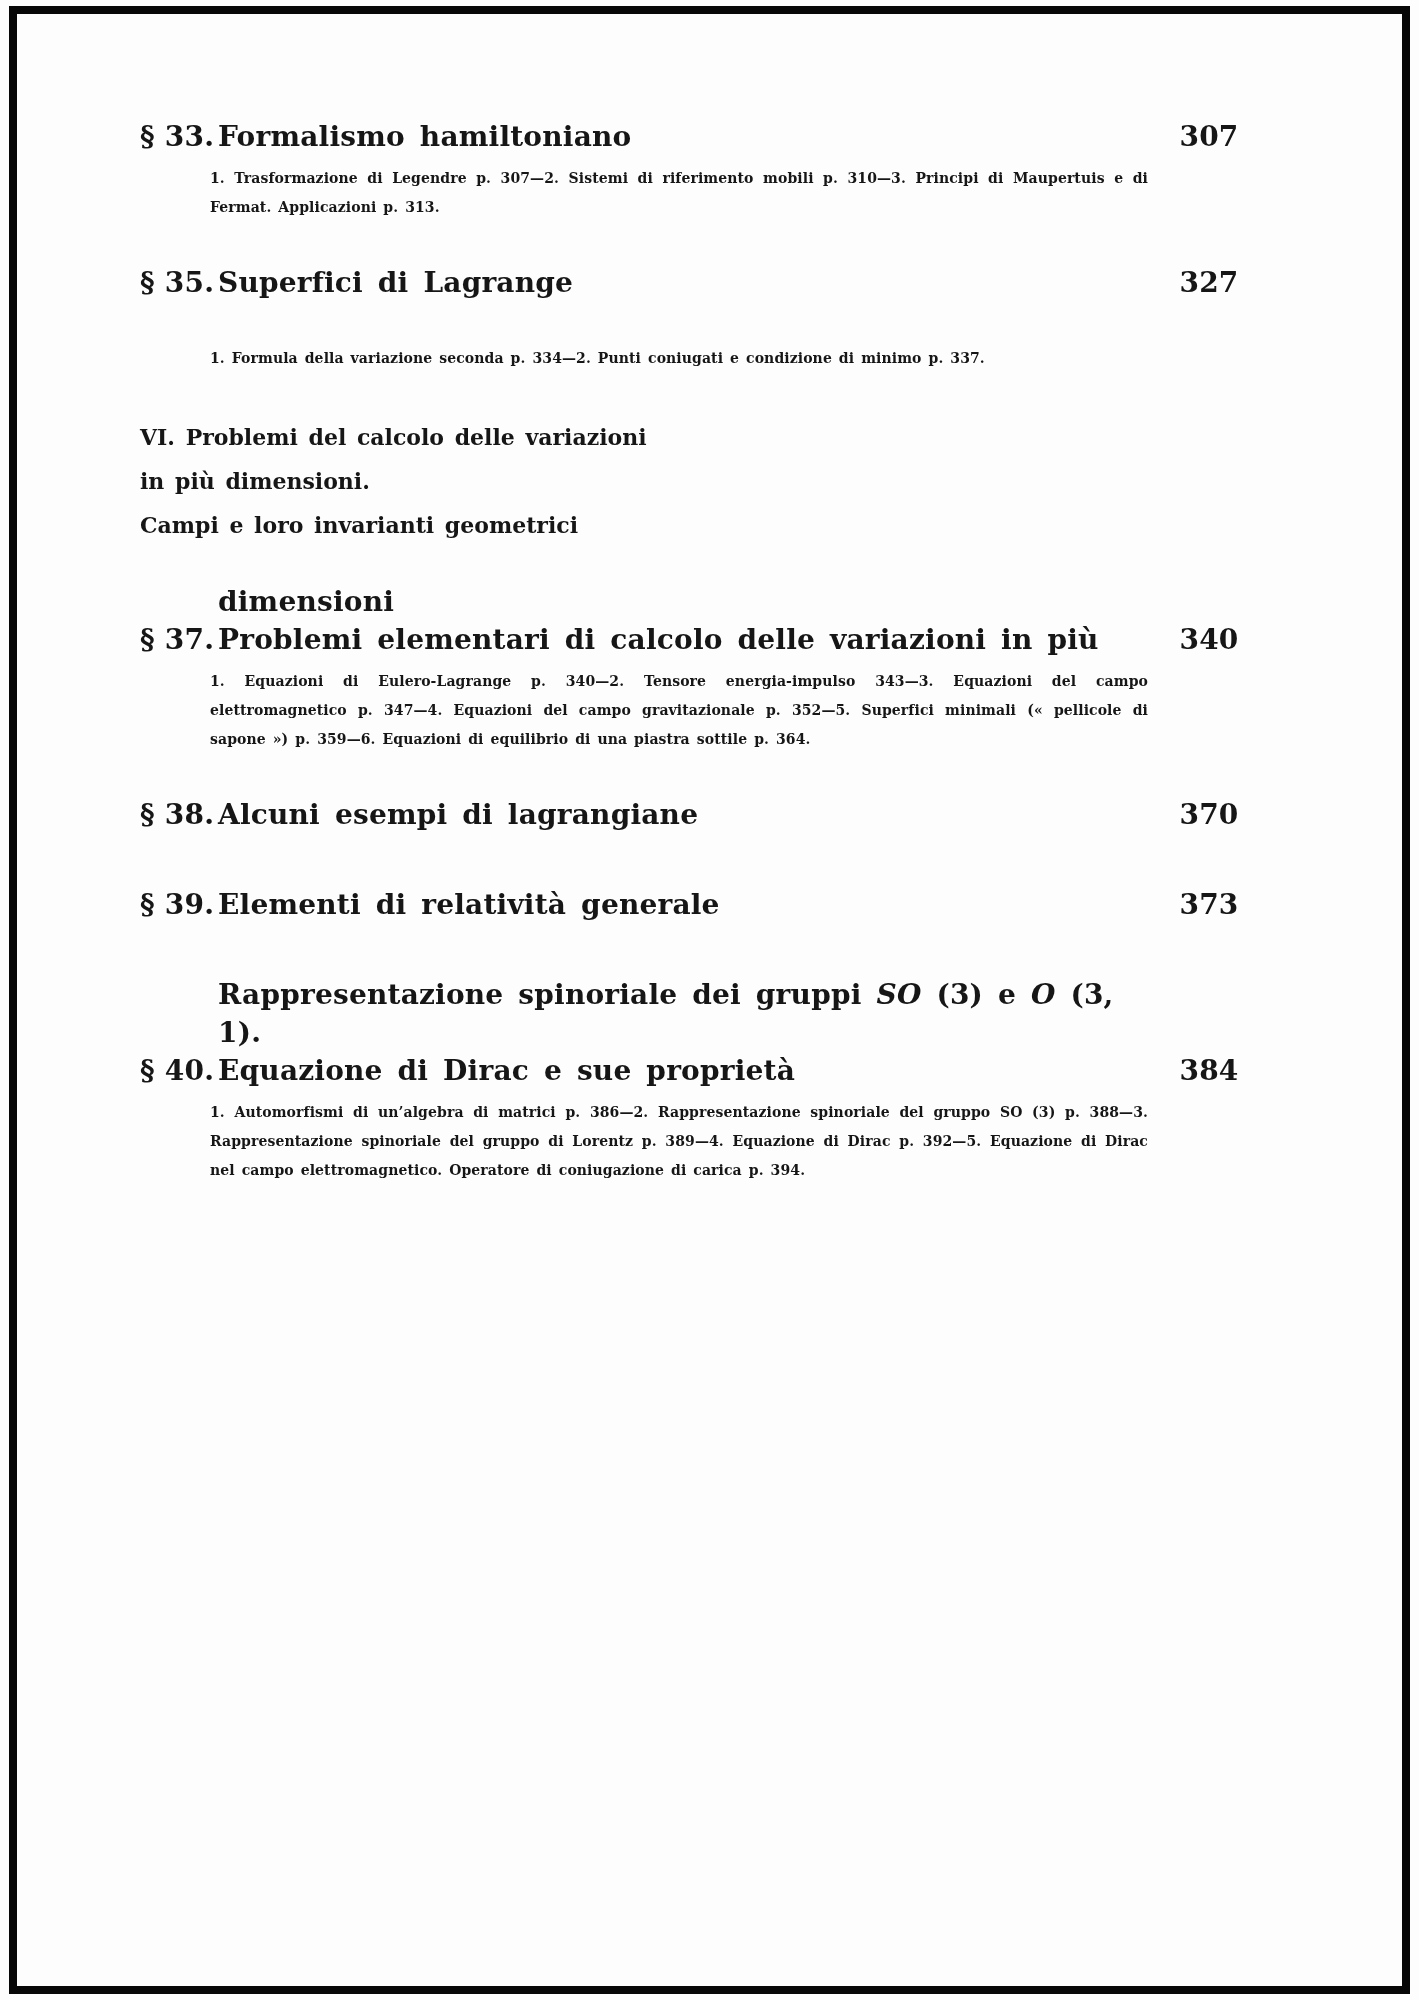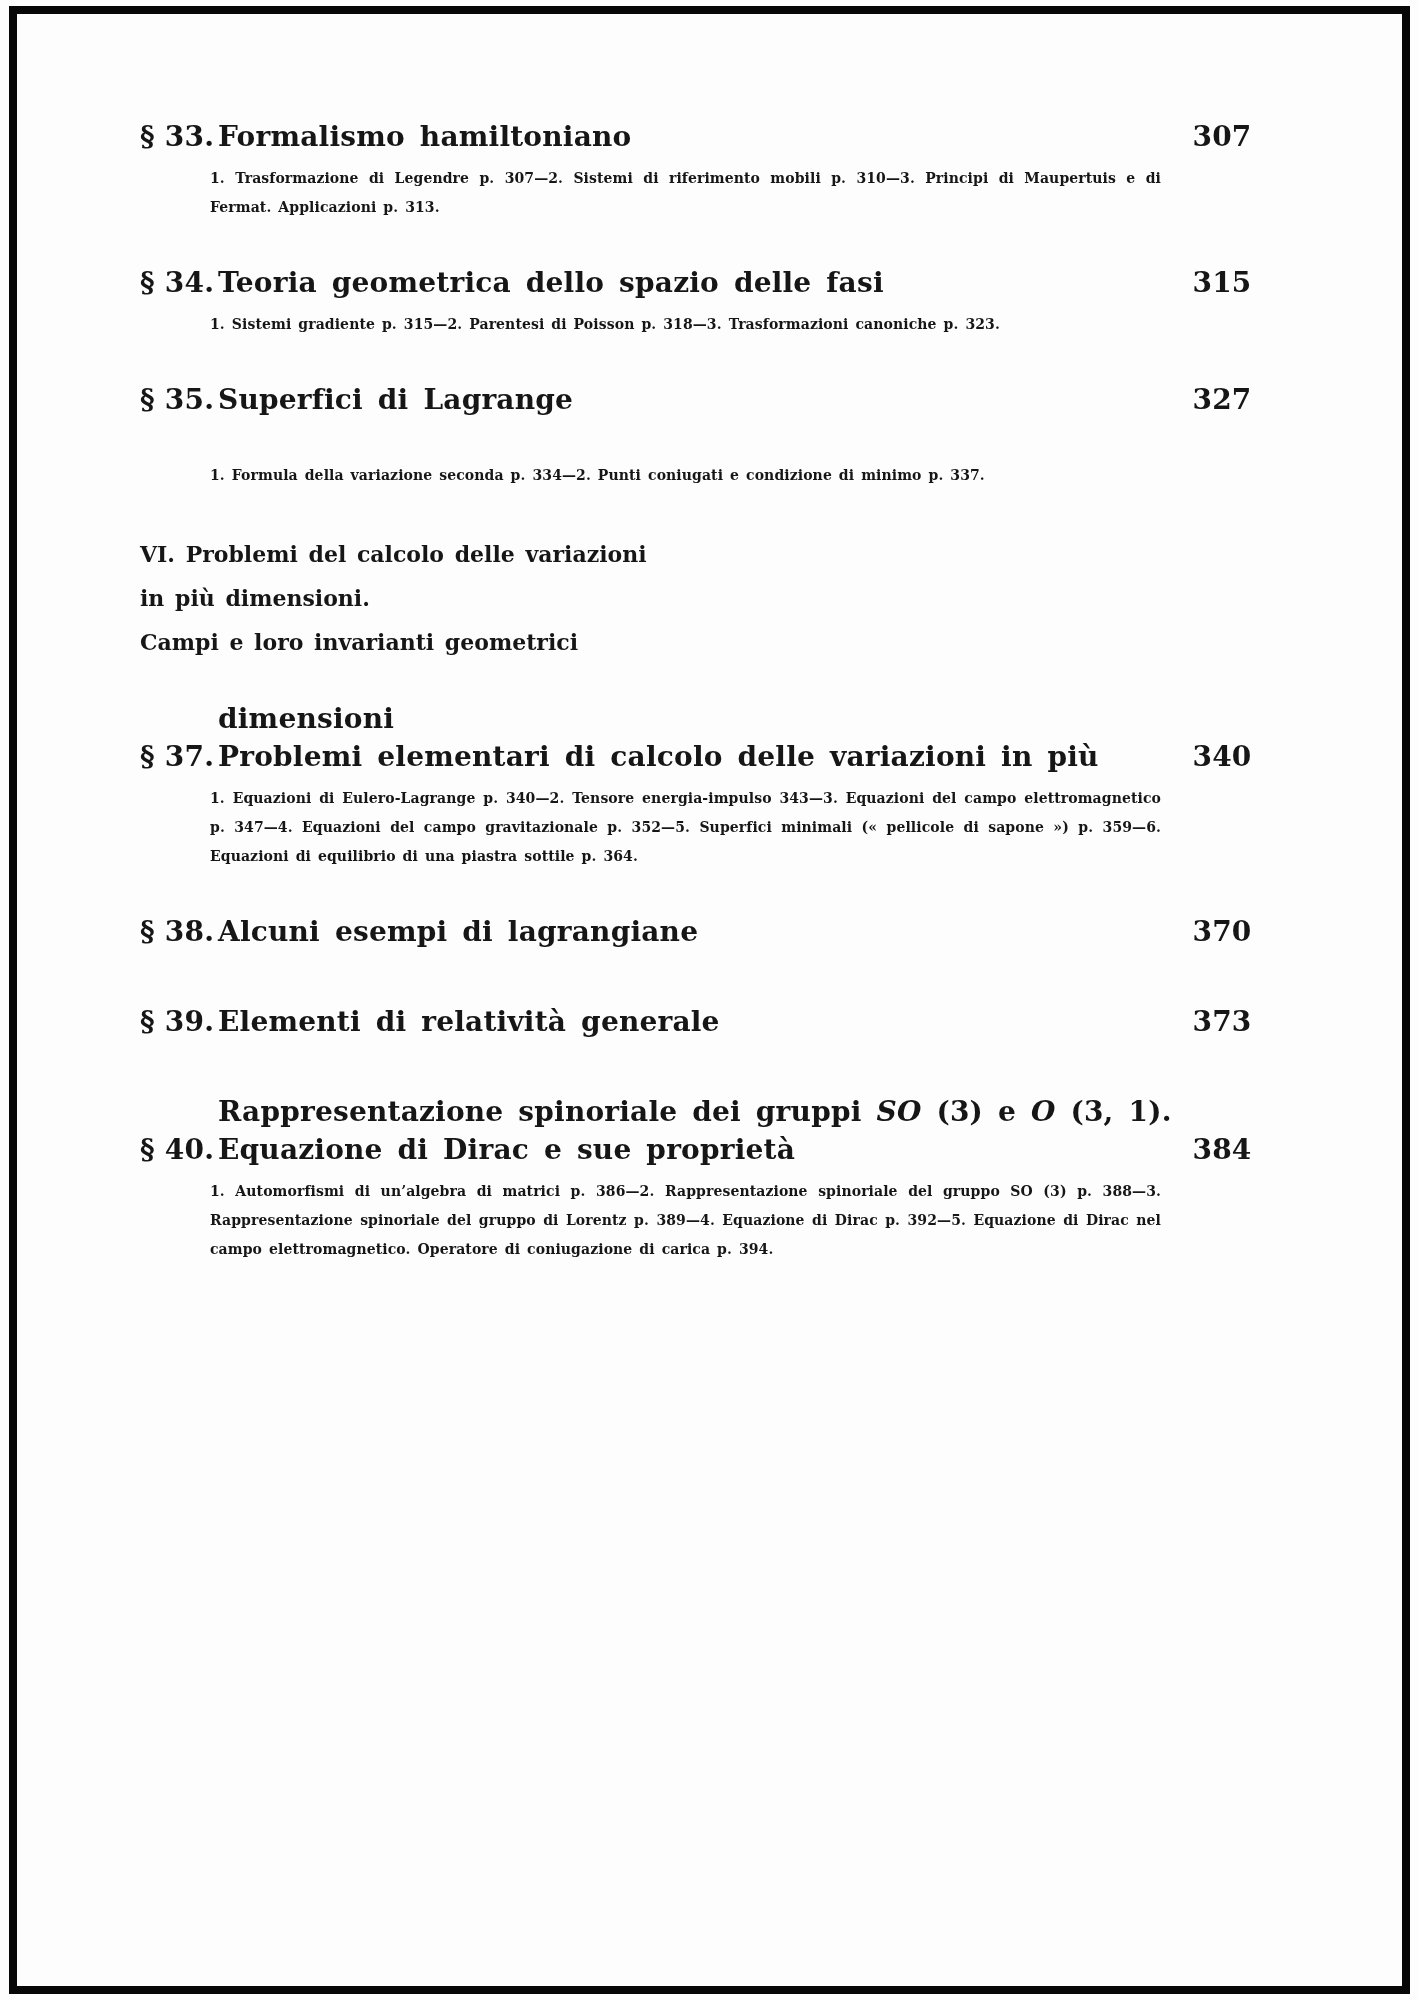--- a/index.html
+++ b/index.html
@@ -17,21 +17,21 @@
   }
   .frame {
     position: absolute;
     left: 9px; top: 6px; right: 9px; bottom: 6px;
     border: 8px solid #070707;
     pointer-events: none;
   }
   .content {
     position: absolute;
     left: 140px;
-    right: 166px;
+    right: 179px;
     top: 118px;
     color: #161616;
   }
   .entry { margin-bottom: 42px; }
   .entry.no-detail { margin-bottom: 52px; }
   .entry-head {
     display: flex;
     align-items: flex-end;
     font-size: 28px;
     font-weight: 700;
@@ -82,28 +82,20 @@
 
     <div class="entry">
       <div class="entry-head">
         <span class="sec-num">§ 33.</span>
         <span class="sec-title">Formalismo  hamiltoniano</span>
         <span class="sec-page">307</span>
       </div>
       <p class="detail">1. Trasformazione di Legendre p. 307—2. Sistemi di riferimento mobili p. 310—3. Principi di Maupertuis e di Fermat. Applicazioni p. 313.</p>
     </div>
 
-    <div class="entry">
-      <div class="entry-head">
-        <span class="sec-num">§ 34.</span>
-        <span class="sec-title">Teoria geometrica dello spazio delle fasi</span>
-        <span class="sec-page">315</span>
-      </div>
-      <p class="detail">1. Sistemi gradiente p. 315—2. Parentesi di Poisson p. 318—3. Trasformazioni canoniche p. 323.</p>
-    </div>
 
     <div class="entry">
       <div class="entry-head">
         <span class="sec-num">§ 35.</span>
         <span class="sec-title">Superfici di Lagrange</span>
         <span class="sec-page">327</span>
       </div>
     </div>
 
     <div class="entry">

